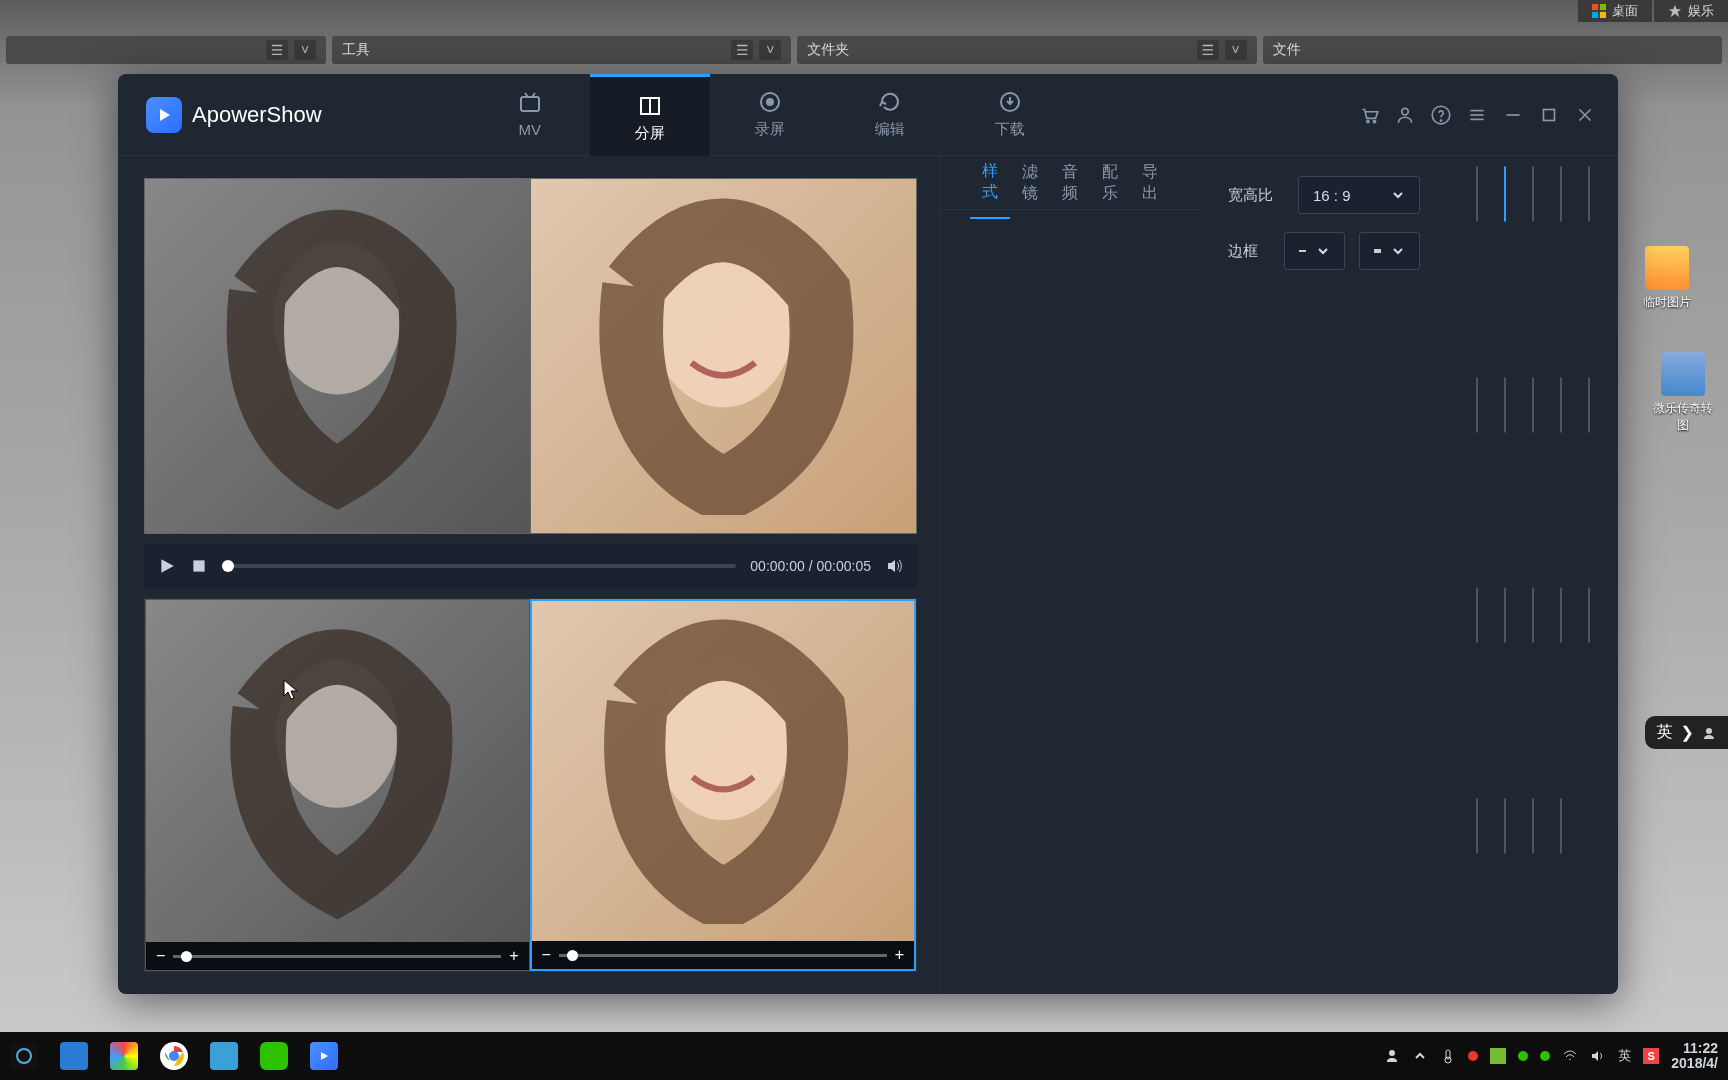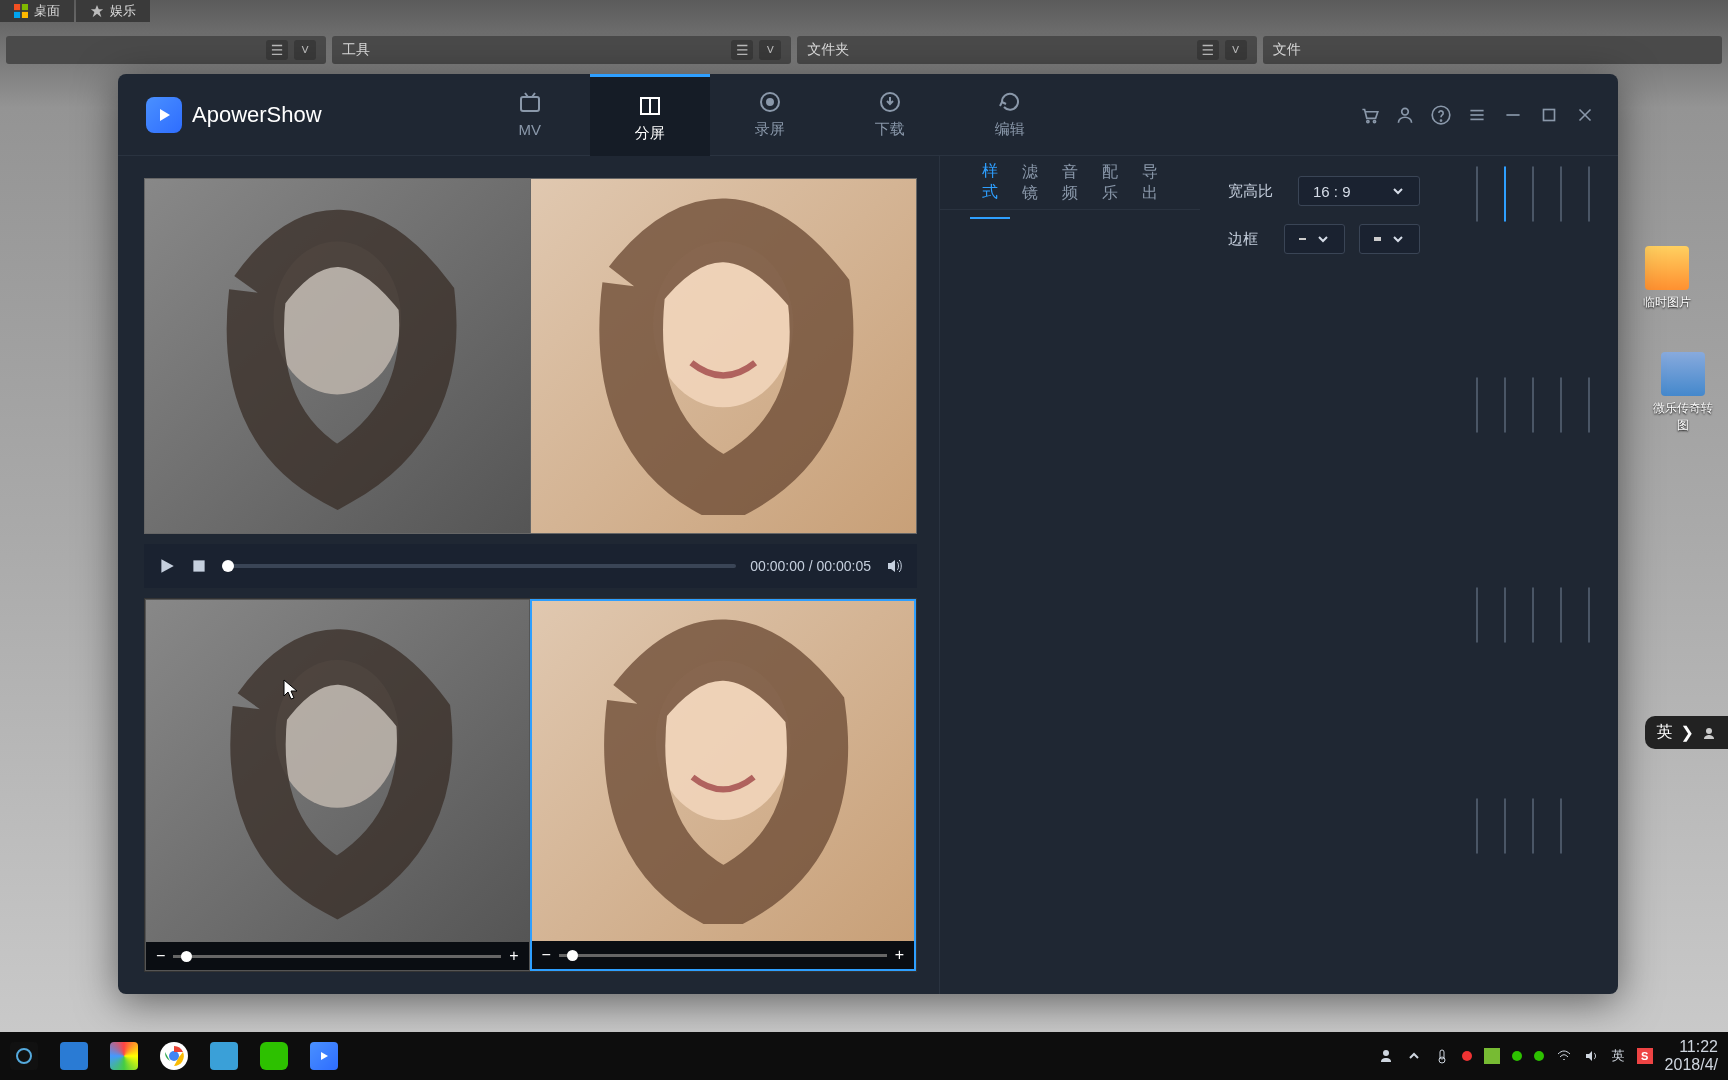--- a/index.html
+++ b/index.html
@@ -5,21 +5,21 @@
 * { margin: 0; padding: 0; box-sizing: border-box; font-family: "Microsoft YaHei", sans-serif; }
 body {
   width: 1728px; height: 1080px;
   background: linear-gradient(180deg, #5b5b5b 0%, #949494 10%, #aaa 50%, #ccc 100%);
   position: relative; overflow: hidden;
 }
 
 
 .sys-top {
   position: absolute; top: 0; left: 0; right: 0; height: 22px;
-  display: flex; justify-content: flex-start; gap: 2px;
+  display: flex; justify-content: flex-end; gap: 2px;
 }
 .sys-tab {
   background: #3a3a3a; color: #ddd; font-size: 13px;
   padding: 2px 14px; display: flex; align-items: center; gap: 6px;
 }
 .sys-tab svg { width: 14px; height: 14px; }
 
 
 .strip-row {
   position: absolute; top: 36px; left: 6px; right: 6px; height: 28px;
@@ -140,21 +140,21 @@
 }
 .tab {
   color: #8a98aa; font-size: 16px; padding: 14px 12px; cursor: pointer;
 }
 .tab.active { color: #2e9fff; border-bottom: 2px solid #2e9fff; }
 
 .controls { padding: 20px 28px; display: flex; flex-direction: column; gap: 18px; }
 .row { display: flex; align-items: center; gap: 14px; }
 .row-label { color: #c6d0de; font-size: 15px; width: 56px; }
 .select {
-  flex: 1; height: 30px; border: 1px solid #3a4556; border-radius: 3px;
+  flex: 1; height: 38px; border: 1px solid #3a4556; border-radius: 3px;
   background: #1a2230; color: #d6dde8; font-size: 15px;
   display: flex; align-items: center; justify-content: space-between;
   padding: 0 14px; cursor: pointer;
 }
 .select.half { flex: 0 0 calc(50% - 35px); }
 .line-sample { flex: 1; height: 2px; background: #ccc; margin-right: 10px; }
 .chev { width: 14px; height: 14px; }
 
 .layout-grid {
   padding: 10px 28px; display: grid;
@@ -192,21 +192,21 @@
   background: #0d0d0d; display: flex; align-items: center;
   padding: 0 10px; gap: 22px;
 }
 .task-icon { width: 28px; height: 28px; border-radius: 4px; cursor: pointer; }
 .tray {
   margin-left: auto; display: flex; align-items: center; gap: 12px;
   color: #cfd6df; font-size: 13px;
 }
 .tray-icon { width: 16px; height: 16px; }
 .tray-icon.dot { width: 10px; height: 10px; border-radius: 50%; }
-.clock { text-align: right; line-height: 1.1; font-size: 16px; }
+.clock { text-align: right; line-height: 1.1; font-size: 14px; font-weight: bold; }
 </style>
 </head>
 <body>
 
 <div class="sys-top">
   <div class="sys-tab">
     <svg viewBox="0 0 16 16">
         <rect width="7" height="7" fill="#f25022"></rect>
         <rect x="9" width="7" height="7" fill="#7fba00"></rect>
         <rect y="9" width="7" height="7" fill="#00a4ef"></rect>
@@ -285,30 +285,30 @@
       </div>
       <div class="nav-item">
         <svg class="nav-icon" viewBox="0 0 24 24" fill="none" stroke="currentColor" stroke-width="2">
             <circle cx="12" cy="12" r="9"></circle>
             <circle cx="12" cy="12" r="3" fill="currentColor"></circle>
           </svg>
         <span>录屏</span>
       </div>
       <div class="nav-item">
         <svg class="nav-icon" viewBox="0 0 24 24" fill="none" stroke="currentColor" stroke-width="2">
+            <path d="M4 12a8 8 0 1 1 2 5M4 12l-2 4m2-4l4 2"></path>
+          </svg>
+        <span>编辑</span>
+      </div>
+      <div class="nav-item">
+        <svg class="nav-icon" viewBox="0 0 24 24" fill="none" stroke="currentColor" stroke-width="2">
             <circle cx="12" cy="12" r="9"></circle>
             <path d="M12 7v7m-3-3l3 3 3-3"></path>
           </svg>
         <span>下载</span>
-      </div>
-      <div class="nav-item">
-        <svg class="nav-icon" viewBox="0 0 24 24" fill="none" stroke="currentColor" stroke-width="2">
-            <path d="M4 12a8 8 0 1 1 2 5M4 12l-2 4m2-4l4 2"></path>
-          </svg>
-        <span>编辑</span>
       </div>
     </div>
     <div class="win-controls">
       <div class="win-ctrl">
           <svg viewBox="0 0 20 20" fill="none" stroke="currentColor" stroke-width="1.5">
             <path d="M4 5h2l2 8h8l2-6H7"></path>
             <circle cx="9" cy="16" r="1"></circle>
             <circle cx="15" cy="16" r="1"></circle>
           </svg>
         </div>

